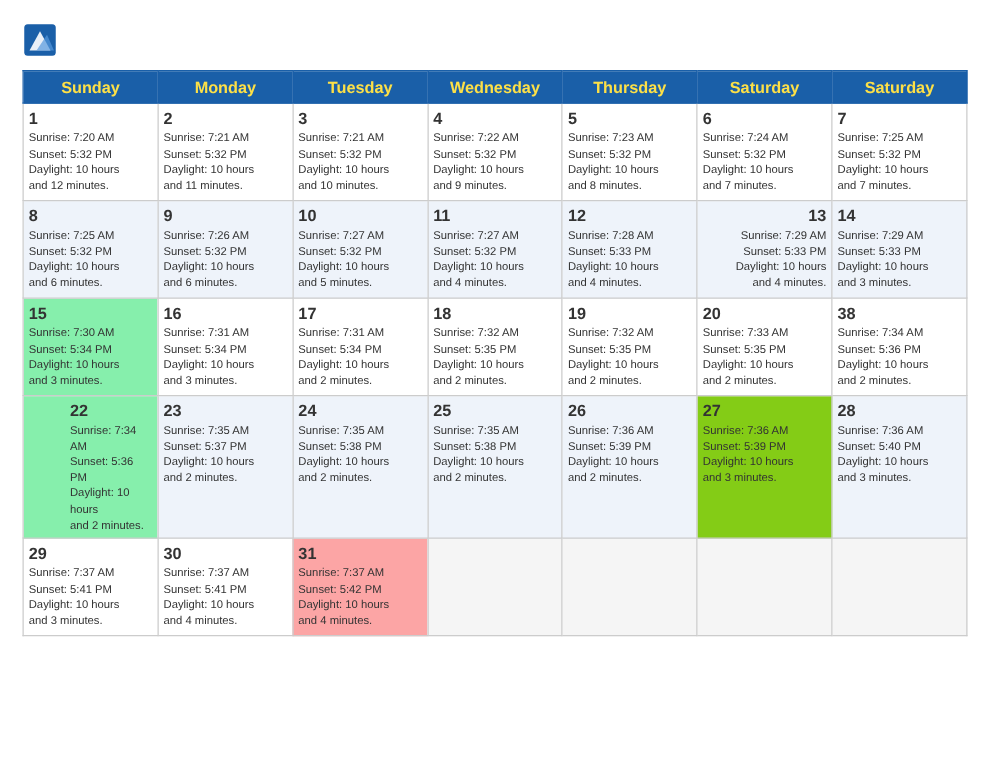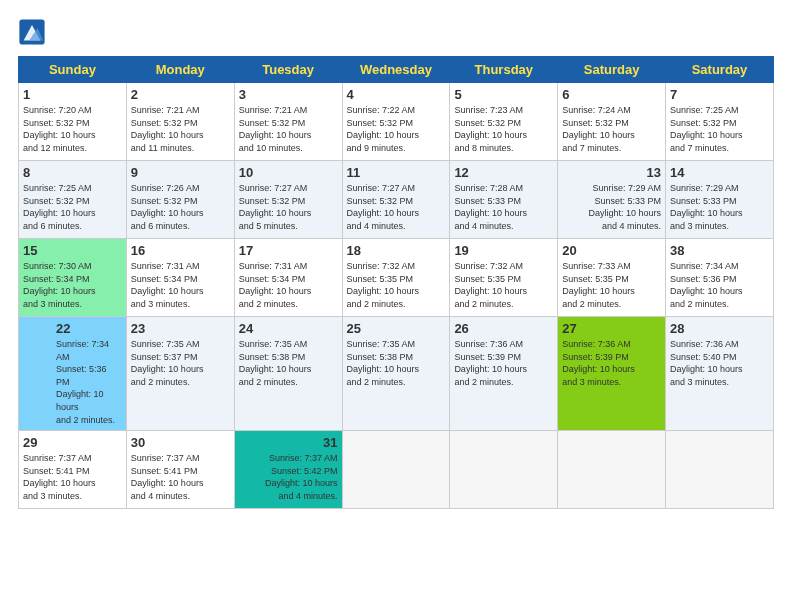--- a/index.html
+++ b/index.html
@@ -271,21 +271,21 @@
           </td>
           <td style="background: rgb(255, 255, 255);">
             <span class="day-num">38</span>
             <div class="cell-text" style="white-space: pre-line;">Sunrise: 7:34 AM
 Sunset: 5:36 PM
 Daylight: 10 hours
 and 2 minutes.</div>
           </td>
         </tr>
         <tr>
-          <td style="background: #7dd3fc; padding-left: 37px;">
+          <td style="background: #86efac; padding-left: 37px;">
             <span class="day-num">22</span>
             <div class="cell-text" style="white-space: pre-line;">Sunrise: 7:34 AM
 Sunset: 5:36 PM
 Daylight: 10 hours
 and 2 minutes.</div>
           </td>
           <td style="background: rgb(238, 243, 250);">
             <span class="day-num">23</span>
             <div class="cell-text" style="white-space: pre-line;">Sunrise: 7:35 AM
 Sunset: 5:37 PM
@@ -336,21 +336,21 @@
 Daylight: 10 hours
 and 3 minutes.</div>
           </td>
           <td style="background: rgb(255, 255, 255);">
             <span class="day-num">30</span>
             <div class="cell-text" style="white-space: pre-line;">Sunrise: 7:37 AM
 Sunset: 5:41 PM
 Daylight: 10 hours
 and 4 minutes.</div>
           </td>
-          <td style="background: #14b8a6; text-align: right;">
+          <td style="background: #fca5a5;">
             <span class="day-num">31</span>
             <div class="cell-text" style="white-space: pre-line;">Sunrise: 7:37 AM
 Sunset: 5:42 PM
 Daylight: 10 hours
 and 4 minutes.</div>
           </td>
           <td class="empty"></td>
           <td class="empty"></td>
           <td class="empty"></td>
           <td class="empty"></td>

